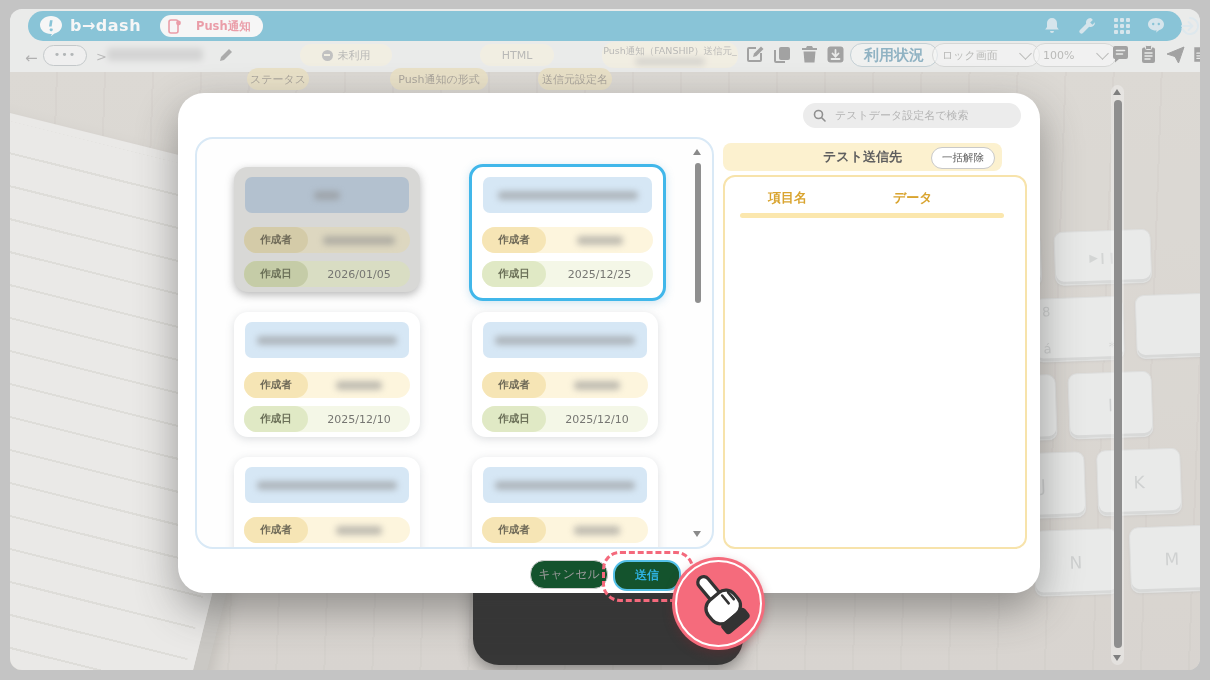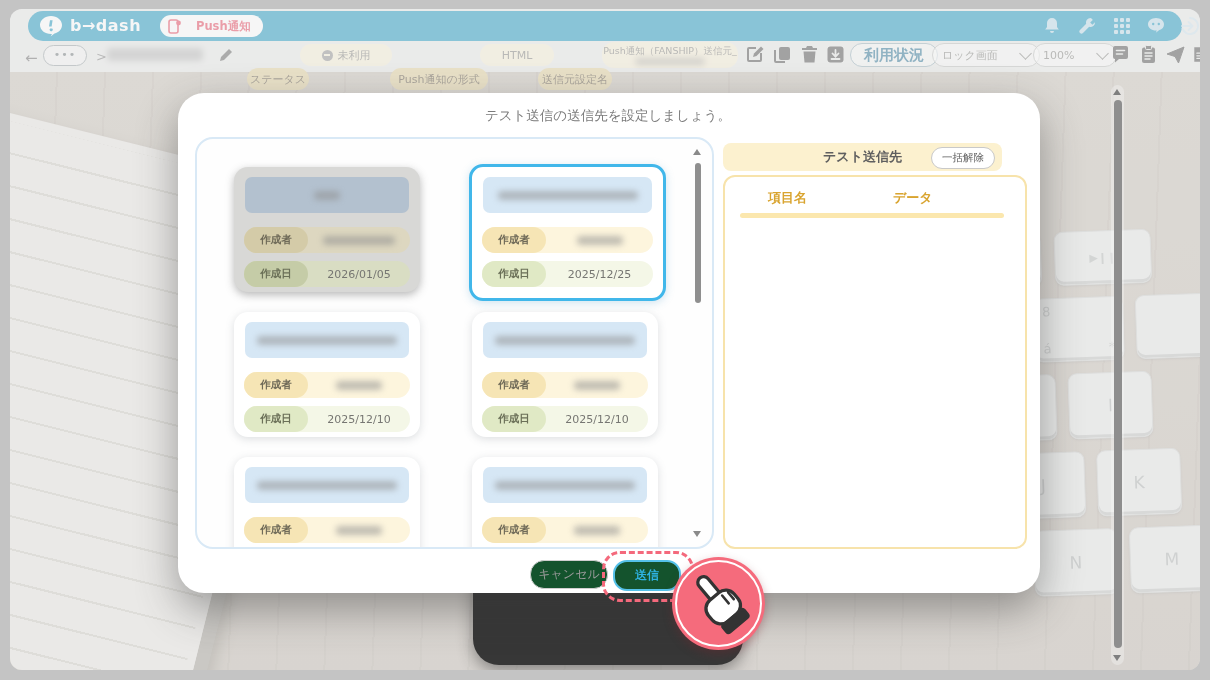--- a/index.html
+++ b/index.html
@@ -295,22 +295,28 @@
 
   <div class="phone"></div>
 
   <div class="pagebar">
     <span class="tri-up"></span>
     <span class="thumb"></span>
     <span class="tri-dn"></span>
   </div>
 
   <div class="modal">
-    <div class="m-title">テスト送信の送信先を設定しましょう。</div>
-
+
+    <div class="search">
+      <svg width="13" height="13" viewBox="0 0 13 13">
+        <circle cx="5.5" cy="5.5" r="4" fill="none" stroke="#8f8f8f" stroke-width="1.6"></circle>
+        <path d="M8.7 8.7 L12 12" stroke="#8f8f8f" stroke-width="1.6" stroke-linecap="round"></path>
+      </svg>
+      <input type="text" placeholder="テストデータ設定名で検索" style="">
+    </div>
 
     <div class="cardbox">
 
       <div class="card dis" style="left:37px;top:28px">
         <div class="chead">
             <span class="blurblob" style="width:26px"></span>
           </div>
         <div class="crow row-maker">
             <span class="rl">作成者</span>
             <span class="rv">

